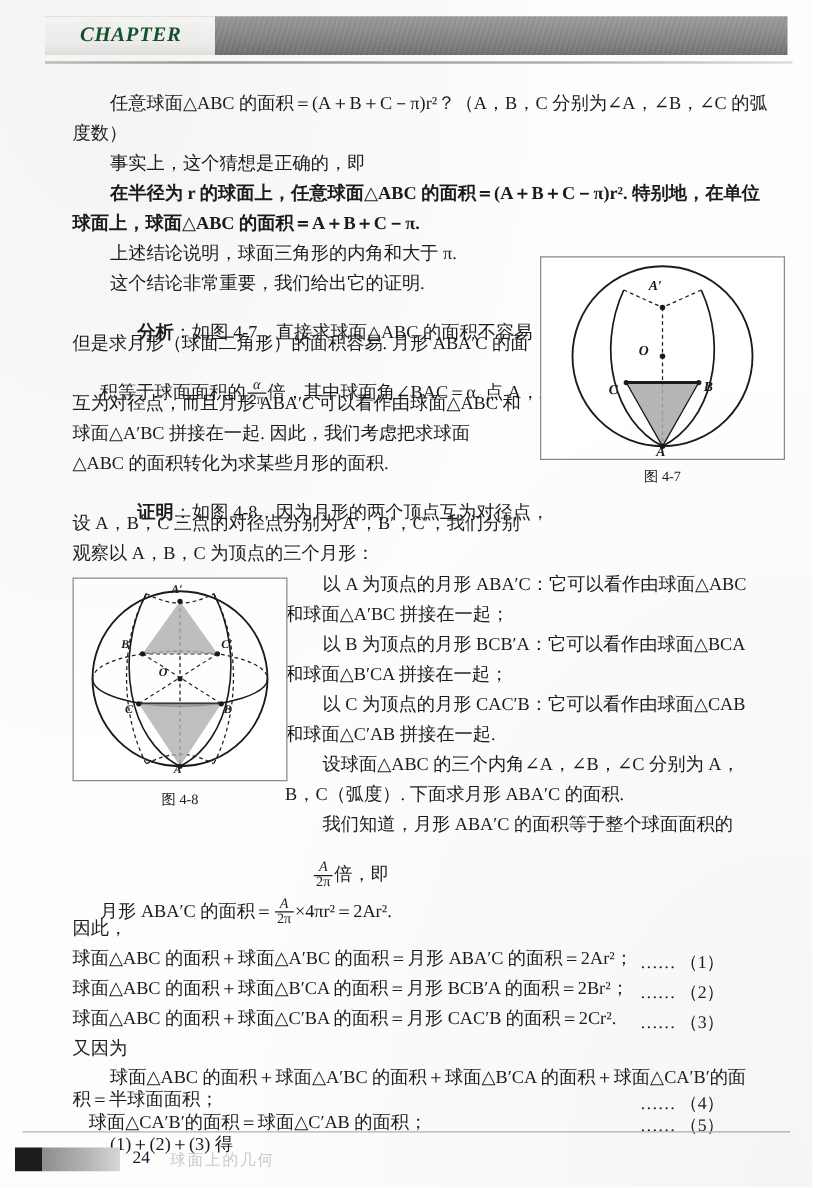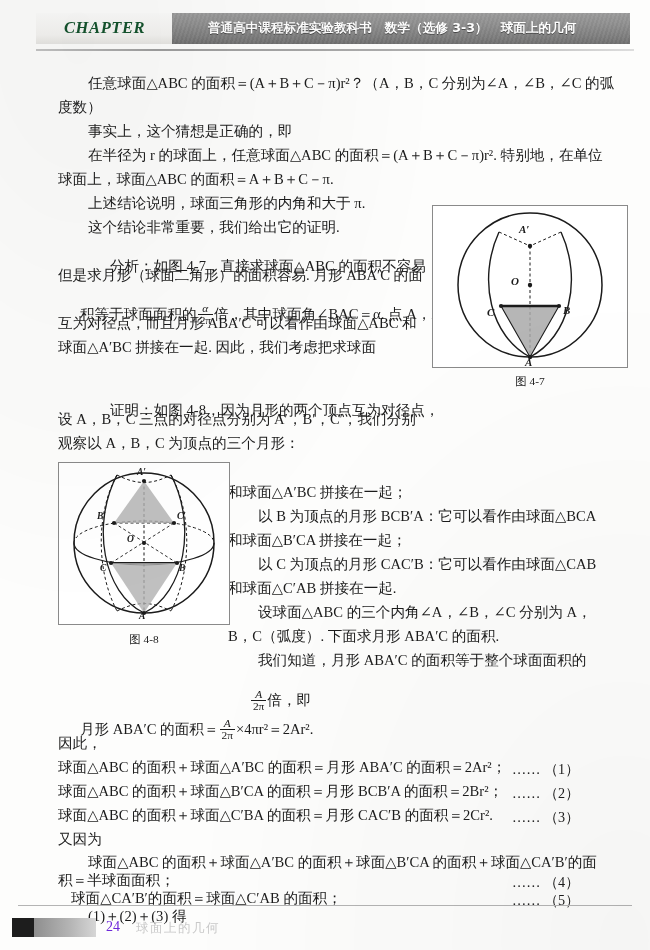--- a/index.html
+++ b/index.html
@@ -101,21 +101,21 @@
     width: 650px;
     height: 950px;
   }
   .ln {
     position: absolute;
     font-size: 14.6px;
     line-height: 1;
     white-space: pre;
     font-family: "Liberation Serif", "DejaVu Serif", serif;
   }
-  .bold { font-weight: normal; text-align: right; }
+  .bold { font-weight: bold; text-align: right; }
   .math {
     font-family: "Liberation Serif", "DejaVu Serif", serif;
     font-style: italic;
   }
   .up { font-style: normal; }
 
   
   .frac {
     display: inline-block;
     vertical-align: -0.48em;
@@ -167,21 +167,21 @@
     width: 62px;
     height: 19px;
     background: linear-gradient(90deg, #8e8e8e 0%, #b6b6b6 60%, #d6d6d6 100%);
   }
   .foot-pageno {
     position: absolute;
     left: 106px;
     top: 919px;
     font-size: 14px;
     font-family: "Liberation Serif", "DejaVu Serif", serif;
-    color: #6d28d9;
+    color: #0f172a;
   }
   .foot-ghost {
     position: absolute;
     left: 136px;
     top: 920px;
     font-size: 12.5px;
     font-family: "DejaVu Sans", "Liberation Sans", sans-serif;
     color: #c9c9c9;
     letter-spacing: 1.5px;
     white-space: pre;
@@ -196,21 +196,20 @@
 </style>
 </head>
 <body>
 
 <div class="page">
 
   <div class="header">
     <div class="header-band"></div>
     <div class="header-chapter-plate"></div>
     <div class="header-chapter-text">CHAPTER</div>
-    <div class="header-title">普通高中课程标准实验教科书   数学（选修 3-3）   球面上的几何</div>
     <div class="header-rule"></div>
   </div>
 
   <div class="content">
 
     <div class="ln" style="left:88px; top:76px;text-align:center;">任意球面△ABC 的面积＝(A＋B＋C－π)r²？（A，B，C 分别为∠A，∠B，∠C 的弧</div>
     <div class="ln" style="left:58px; top:100px;">度数）</div>
     <div class="ln" style="left:88px; top:124px;">事实上，这个猜想是正确的，即</div>
     <div class="ln bold" style="left:88px; top:148px;">在半径为 r 的球面上，任意球面△ABC 的面积＝(A＋B＋C－π)r². 特别地，在单位</div>
     <div class="ln bold" style="left:58px; top:172px;">球面上，球面△ABC 的面积＝A＋B＋C－π.</div>
@@ -221,27 +220,29 @@
       <span class="bold">分析</span><span>：如图 4-7，直接求球面△ABC 的面积不容易，</span>
     </div>
     <div class="ln" style="left:58px; top:268px;text-align:center;">但是求月形（球面二角形）的面积容易. 月形 ABA′C 的面</div>
 
     <div class="ln" style="left:58px; top:288px;">
       <span>积等于球面面积的</span><span class="frac"><span class="num math">α</span><span class="den math up">2π</span></span><span>倍，其中球面角∠BAC＝α. 点 A，A′</span>
     </div>
 
     <div class="ln" style="left:58px; top:316px;">互为对径点，而且月形 ABA′C 可以看作由球面△ABC 和</div>
     <div class="ln" style="left:58px; top:340px;">球面△A′BC 拼接在一起. 因此，我们考虑把求球面</div>
+    <div class="ln" style="left:58px; top:364px;">△ABC 的面积转化为求某些月形的面积.</div>
 
     <div class="ln" style="left:88px; top:388px;">
       <span class="bold">证明</span><span>：如图 4-8，因为月形的两个顶点互为对径点，</span>
     </div>
     <div class="ln" style="left:58px; top:412px;">设 A，B，C 三点的对径点分别为 A′，B′，C′，我们分别</div>
     <div class="ln" style="left:58px; top:436px;">观察以 A，B，C 为顶点的三个月形：</div>
 
+    <div class="ln" style="left:258px; top:461px;">以 A 为顶点的月形 ABA′C：它可以看作由球面△ABC</div>
     <div class="ln" style="left:228px; top:485px;">和球面△A′BC 拼接在一起；</div>
     <div class="ln" style="left:258px; top:509px;">以 B 为顶点的月形 BCB′A：它可以看作由球面△BCA</div>
     <div class="ln" style="left:228px; top:533px;">和球面△B′CA 拼接在一起；</div>
     <div class="ln" style="left:258px; top:557px;">以 C 为顶点的月形 CAC′B：它可以看作由球面△CAB</div>
     <div class="ln" style="left:228px; top:581px;">和球面△C′AB 拼接在一起.</div>
     <div class="ln" style="left:258px; top:605px;">设球面△ABC 的三个内角∠A，∠B，∠C 分别为 A，</div>
     <div class="ln" style="left:228px; top:629px;">B，C（弧度）. 下面求月形 ABA′C 的面积.</div>
     <div class="ln" style="left:258px; top:653px;">我们知道，月形 ABA′C 的面积等于整个球面面积的</div>
 
     <div class="ln" style="left:228px; top:674px;">

